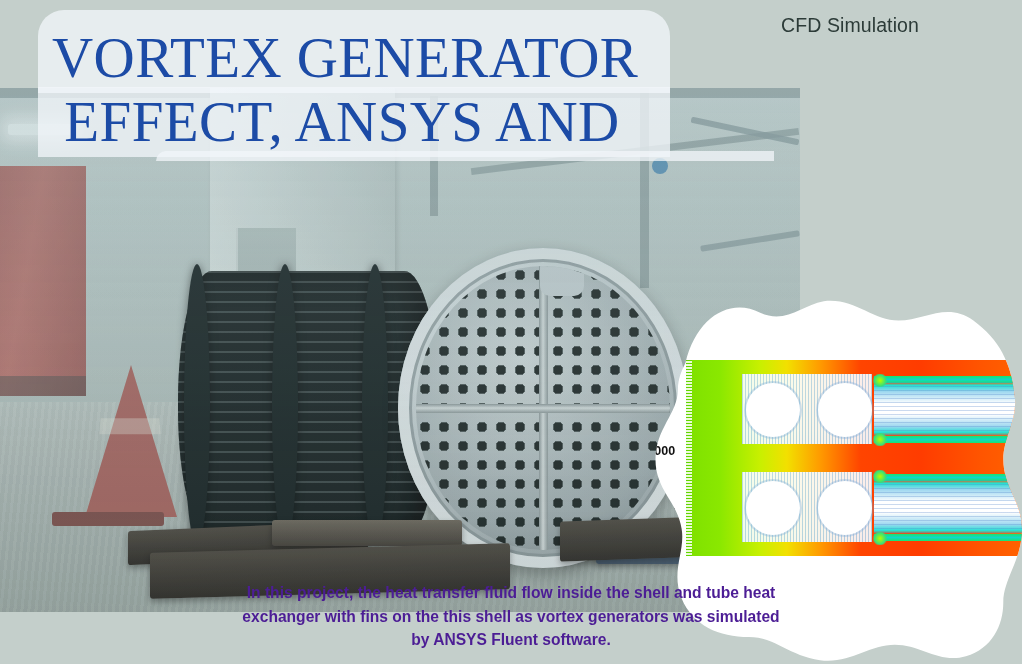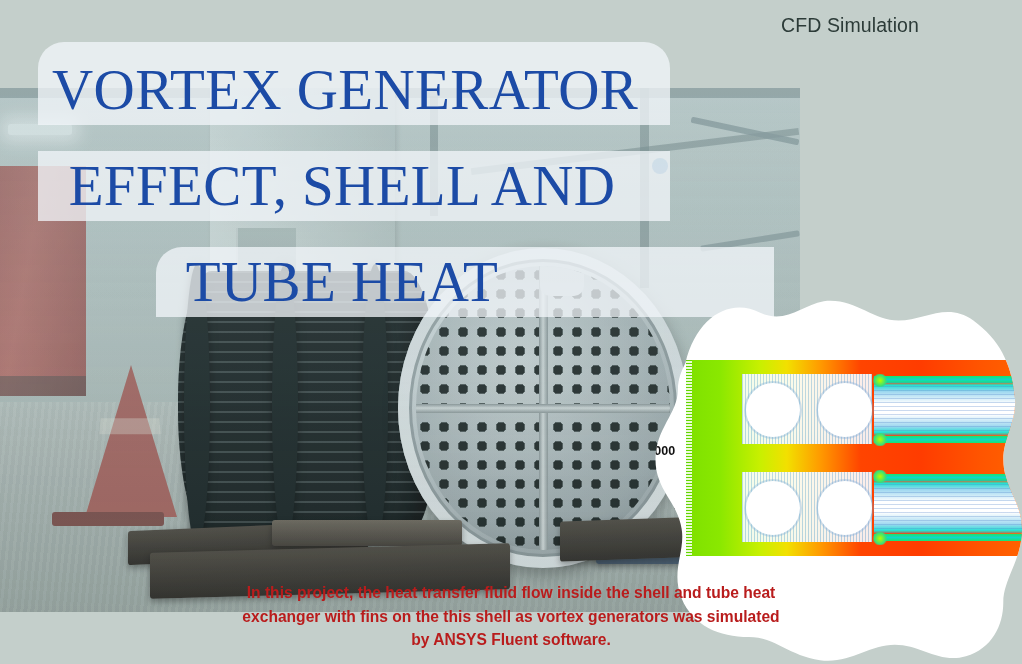--- a/index.html
+++ b/index.html
@@ -211,21 +211,20 @@
     position:relative;
     display:block;
     font-family:"Liberation Serif", serif;
     font-size:57px;
     line-height:60px;
     font-weight:400;
     color:#1c4ba6;
     letter-spacing:.4px;
     white-space:nowrap;
     padding:2px 20px;
-    margin-top:32px;
   }
   .tline .plate {
     position:absolute;
     background:rgba(242,246,250,.76);
     z-index:-1;
     border-radius:22px;
   }
   .tline.l1 .plate { left:6px;   right:-18px;  top:-16px; bottom:-3px; border-radius:26px 26px 0 0; }
   .tline.l2 .plate { left:6px;   right:-18px;  top:-3px;  bottom:-3px; border-radius:0; }
   .tline.l3 .plate { left:124px; right:-122px; top:-3px;  bottom:-3px; border-radius:26px 0 0 0; }
@@ -335,21 +334,21 @@
     white-space:nowrap;
     z-index:3;
   }
 
   
   #bottom-caption {
     position:absolute;
     left:0; right:0; bottom:12px;
     z-index:45;
     text-align:center;
-    color:#b91c1c;
+    color:#4c1d95;
     font-size:15.6px;
     font-weight:700;
     line-height:1.52;
     padding:0 22px;
   }
   #bottom-caption span { display:block; }
 </style>
 </head>
 <body>
 
@@ -431,25 +430,24 @@
     <span>CFD Simulation</span>
   </div>
 
   <div id="title-block">
     <div class="tline l1">
       <span class="plate"></span>
       <span class="txt">VORTEX GENERATOR</span>
     </div>
     <div class="tline l2">
       <span class="plate"></span>
-      <span class="txt">EFFECT, SHELL AND</span>
+      <span class="txt">EFFECT, ANSYS AND</span>
     </div>
     <div class="tline l3">
       <span class="plate"></span>
-      <span class="txt">TUBE HEAT</span>
     </div>
   </div>
 
   <div id="cfd-card">
     <div id="cfd-clip">
 
       <div class="cb-label" style="left:6px;  top:100px;">00</div>
       <div class="cb-label" style="left:-8px; top:166px;">e+000</div>
       <div class="cb-label" style="left:-10px;top:228px;">9e-001</div>
 

